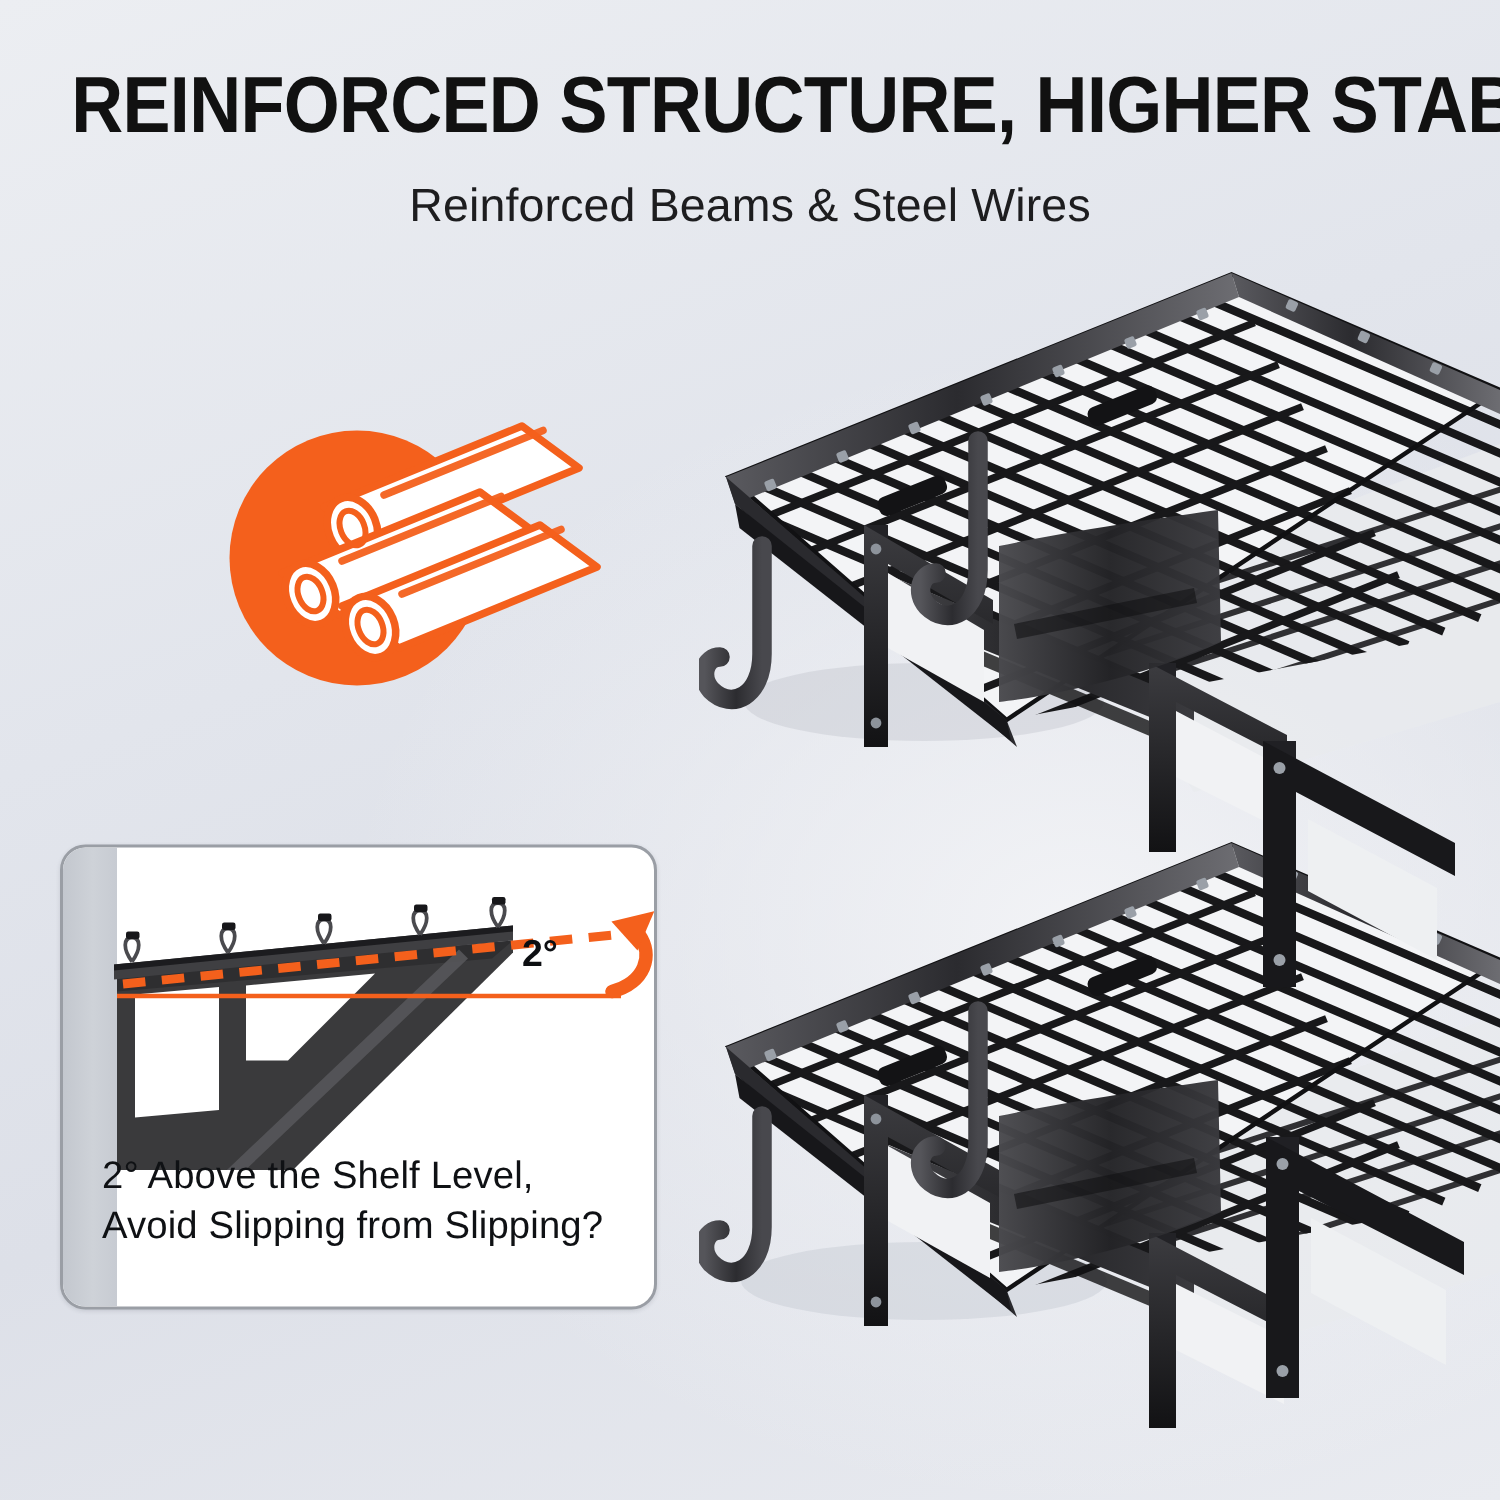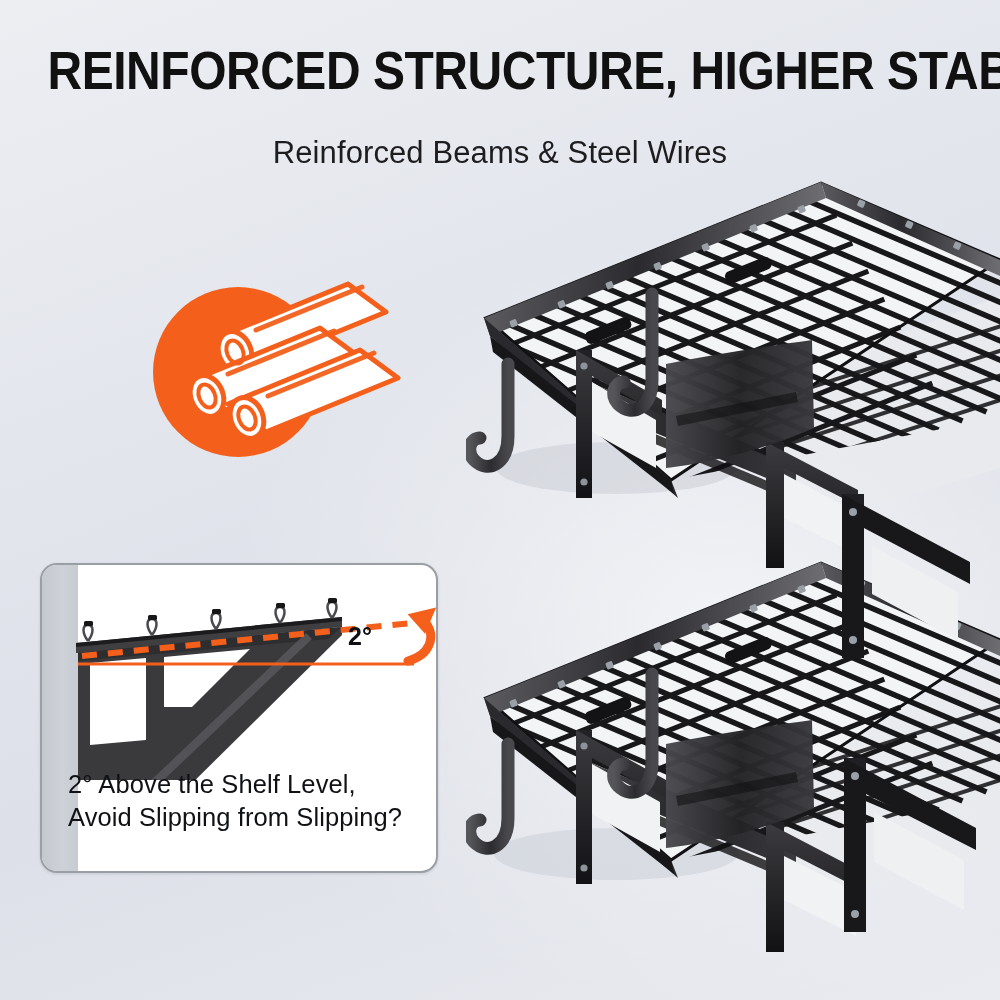--- a/index.html
+++ b/index.html
@@ -17,21 +17,21 @@
 
   
   .headline{
     position:absolute;left:0;top:44px;width:1000px;text-align:center;
     font-weight:700;font-size:53px;line-height:1;letter-spacing:-0.5px;
     color:#111111;
     transform:scaleX(0.905);transform-origin:50% 50%;
     white-space:nowrap;
   }
   .subhead{
-    position:absolute;left:0;top:134px;width:1000px;text-align:center;
+    position:absolute;left:0;top:118px;width:1000px;text-align:center;
     font-weight:400;font-size:31px;line-height:1.2;color:#1d1d1f;
     letter-spacing:0.1px;
   }
 
   
   .badge-wrap{position:absolute;left:150px;top:278px;width:270px;height:215px;}
   .badge-svg{position:absolute;left:0;top:0;}
   .badge-label{
     position:absolute;left:-18px;top:442px;width:320px;text-align:center;
     font-weight:700;font-size:27px;color:#16181b;letter-spacing:0.1px;

